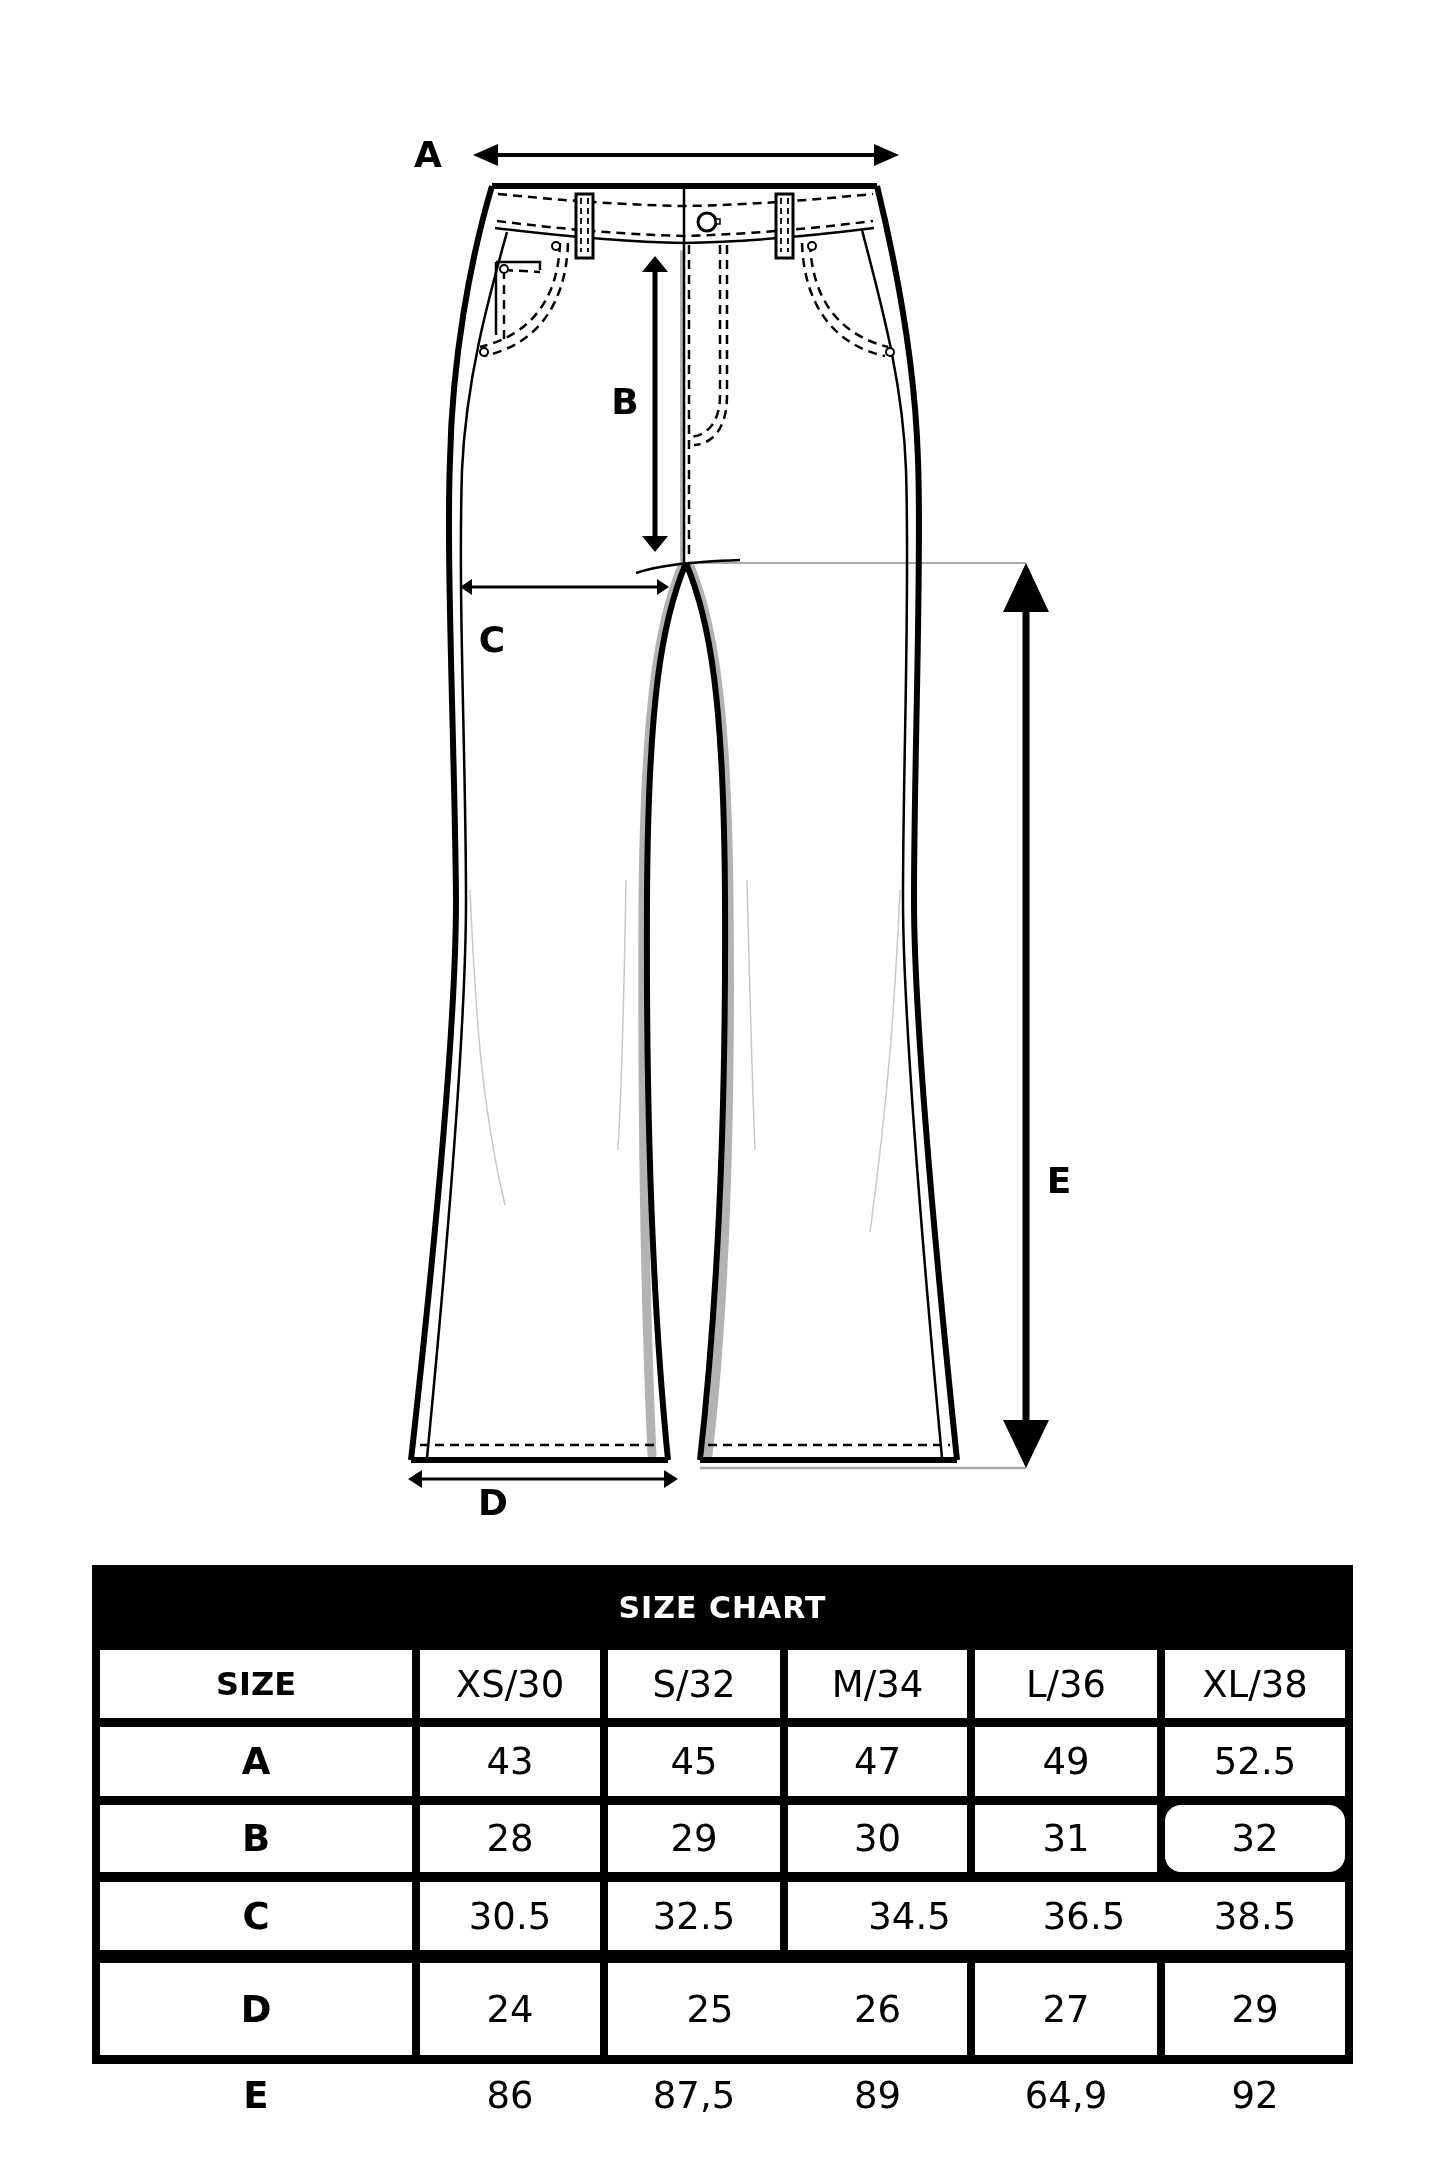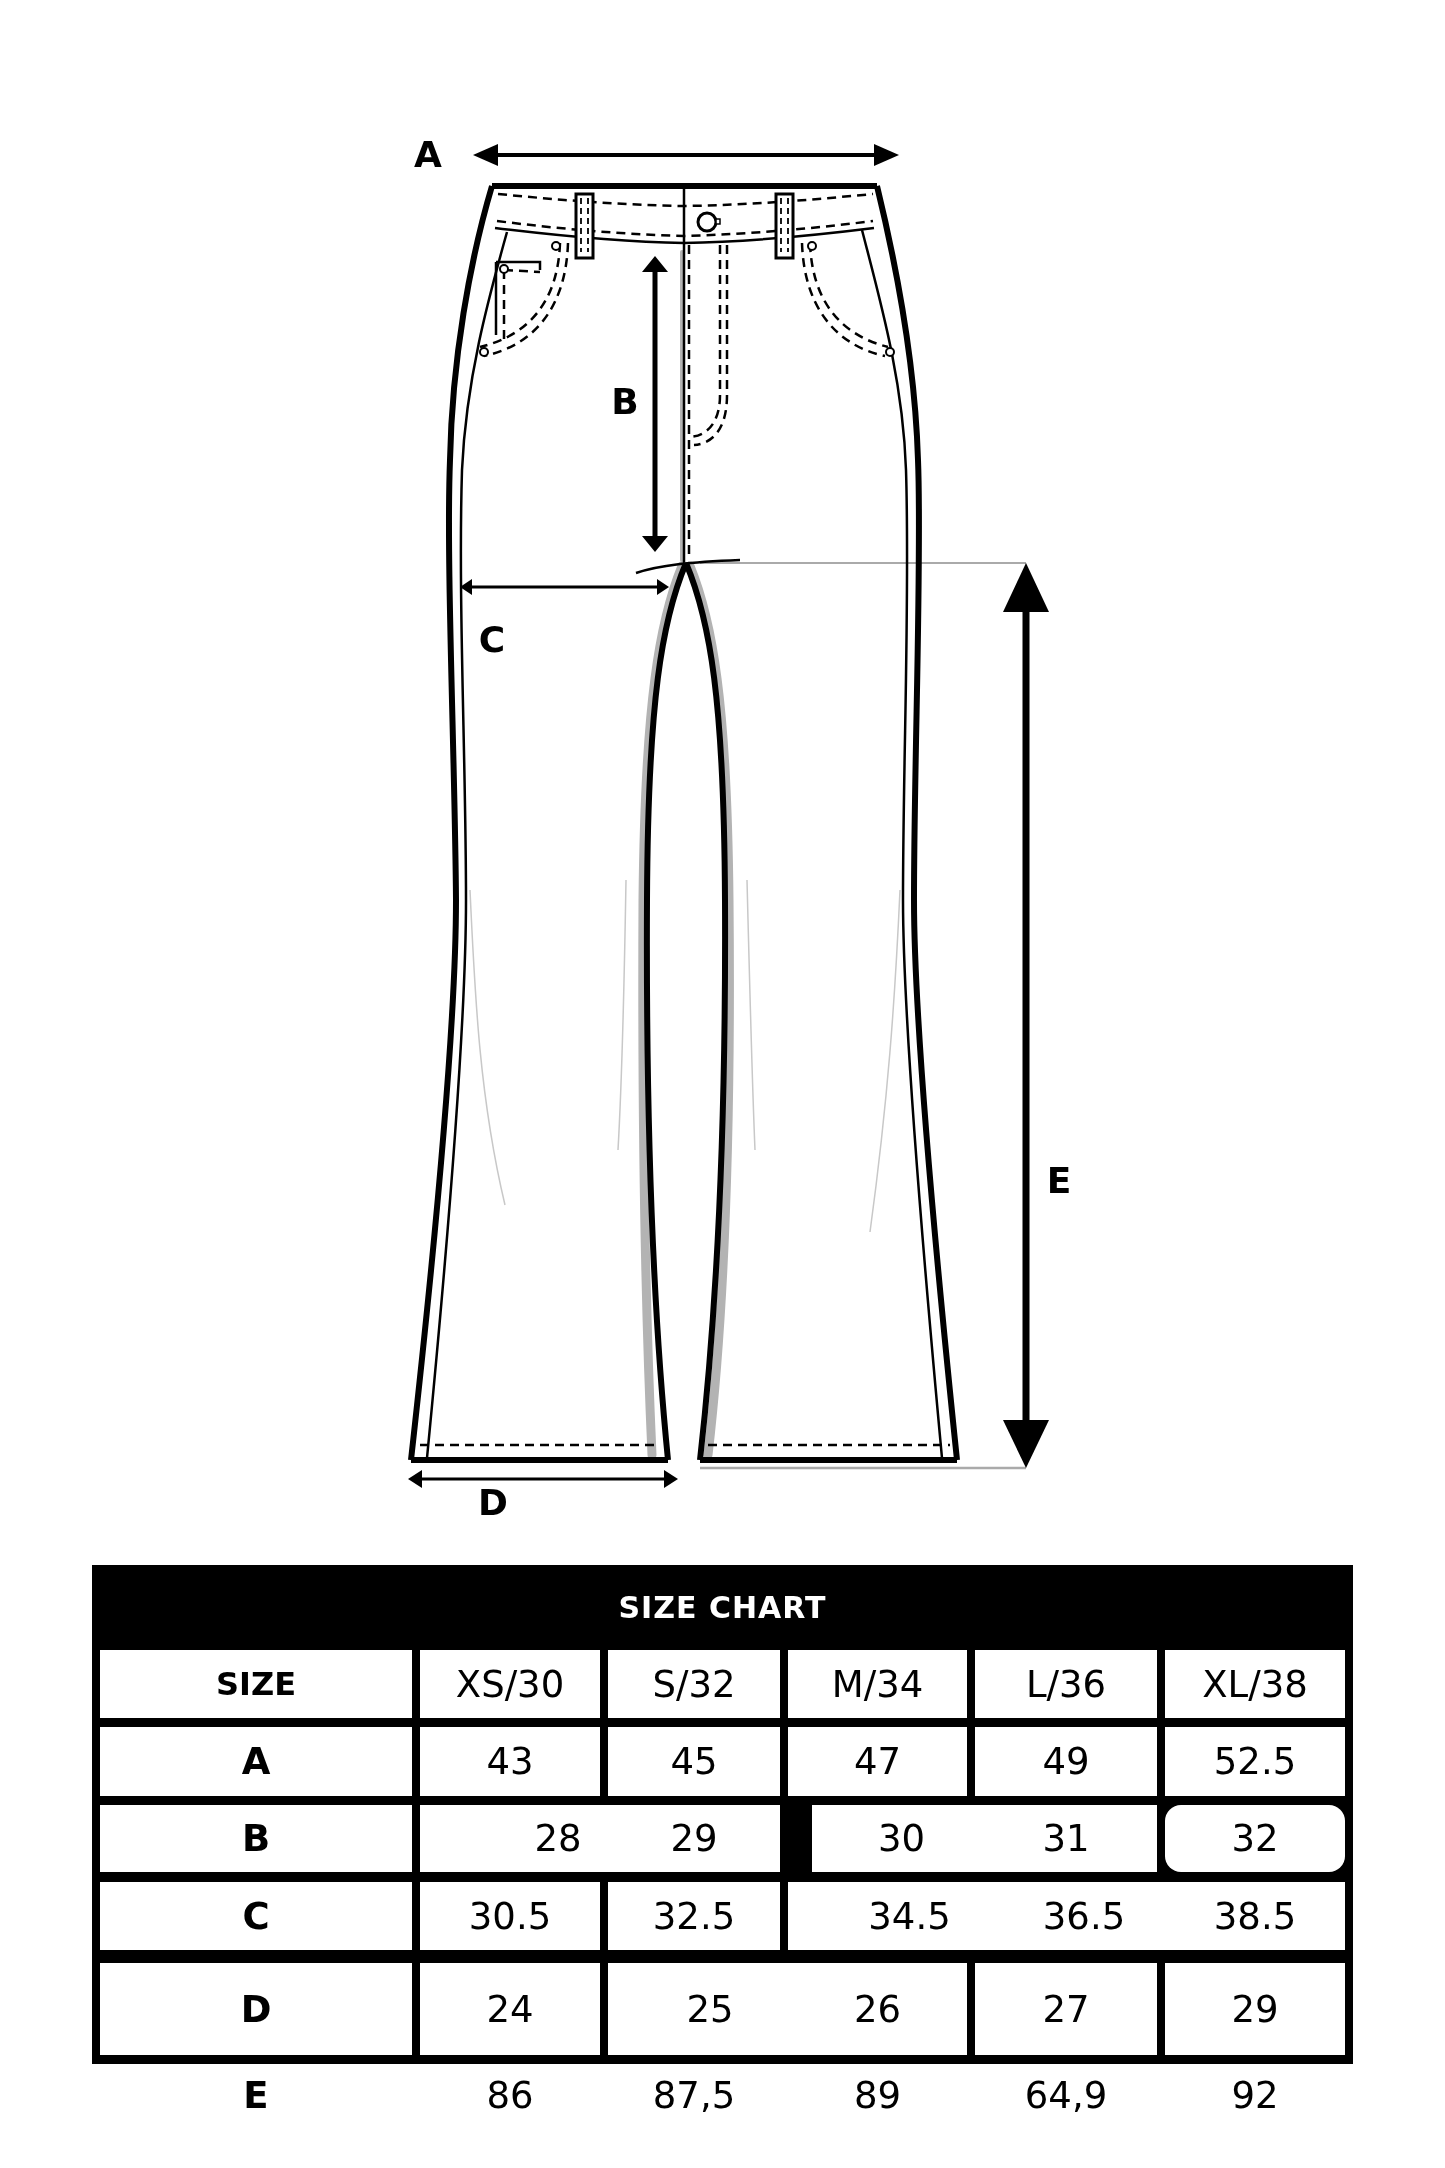--- a/index.html
+++ b/index.html
@@ -154,23 +154,23 @@
   <div class="cell" style="left:1073px;top:85px;width:180px;height:68px;">XL/38</div>
 
   <div class="cell rowlabel" style="left:8px;top:162px;width:312px;height:69px;">A</div>
   <div class="cell" style="left:328px;top:162px;width:180px;height:69px;">43</div>
   <div class="cell" style="left:516px;top:162px;width:172px;height:69px;">45</div>
   <div class="cell" style="left:696px;top:162px;width:179px;height:69px;">47</div>
   <div class="cell" style="left:883px;top:162px;width:182px;height:69px;">49</div>
   <div class="cell" style="left:1073px;top:162px;width:180px;height:69px;">52.5</div>
 
   <div class="cell rowlabel" style="left:8px;top:240px;width:312px;height:67px;">B</div>
-  <div class="cell" style="left:328px;top:240px;width:180px;height:67px;padding-left:48px;">28</div>
+  <div class="cell" style="left:328px;top:240px;width:180px;height:67px;">28</div>
   <div class="cell" style="left:516px;top:240px;width:172px;height:67px;">29</div>
-  <div class="cell" style="left:696px;top:240px;width:179px;height:67px;margin-left:24px;">30</div>
+  <div class="cell" style="left:696px;top:240px;width:179px;height:67px;">30</div>
   <div class="cell" style="left:883px;top:240px;width:182px;height:67px;">31</div>
   <div class="cell" style="left:1073px;top:240px;width:180px;height:67px;border-radius:16px;">32</div>
 
   <div class="cell rowlabel" style="left:8px;top:317px;width:312px;height:68px;">C</div>
   <div class="cell" style="left:328px;top:317px;width:180px;height:68px;">30.5</div>
   <div class="cell" style="left:516px;top:317px;width:172px;height:68px;">32.5</div>
   <div class="cell" style="left:696px;top:317px;width:179px;height:68px;padding-left:32px;">34.5</div>
   <div class="cell" style="left:883px;top:317px;width:182px;height:68px;padding-left:18px;">36.5</div>
   <div class="cell" style="left:1073px;top:317px;width:180px;height:68px;">38.5</div>
 

